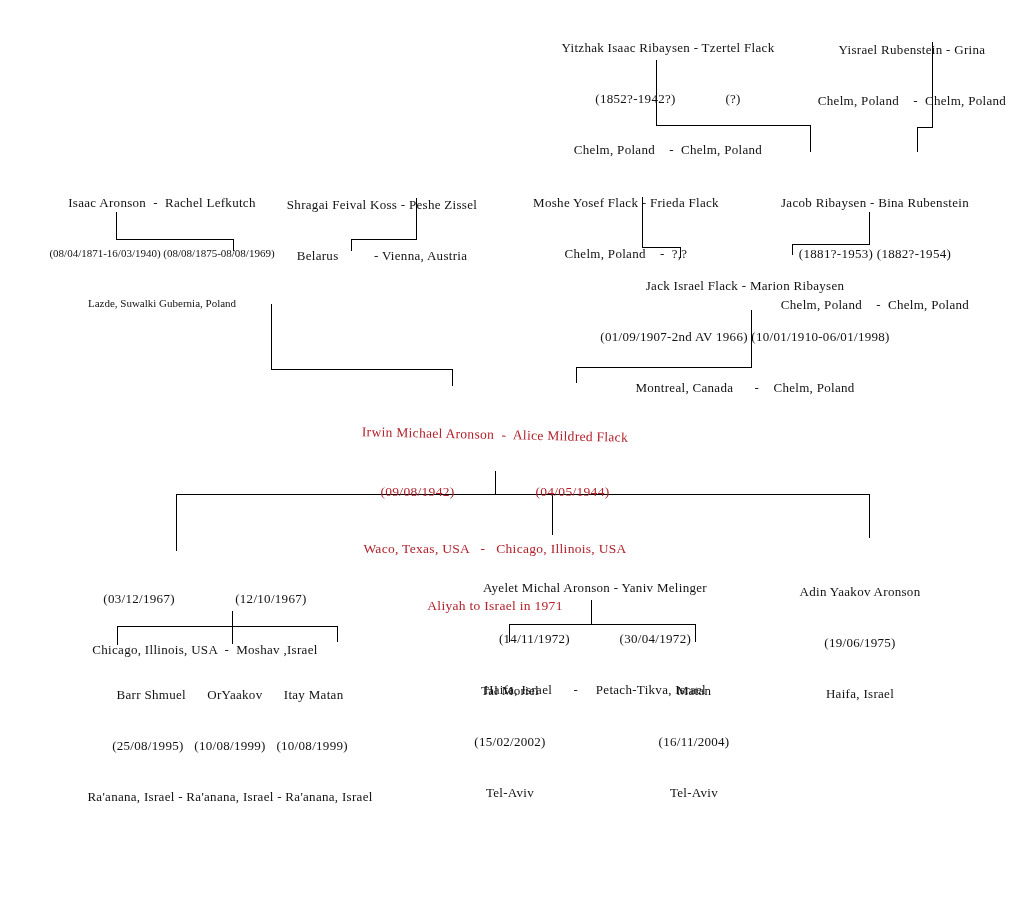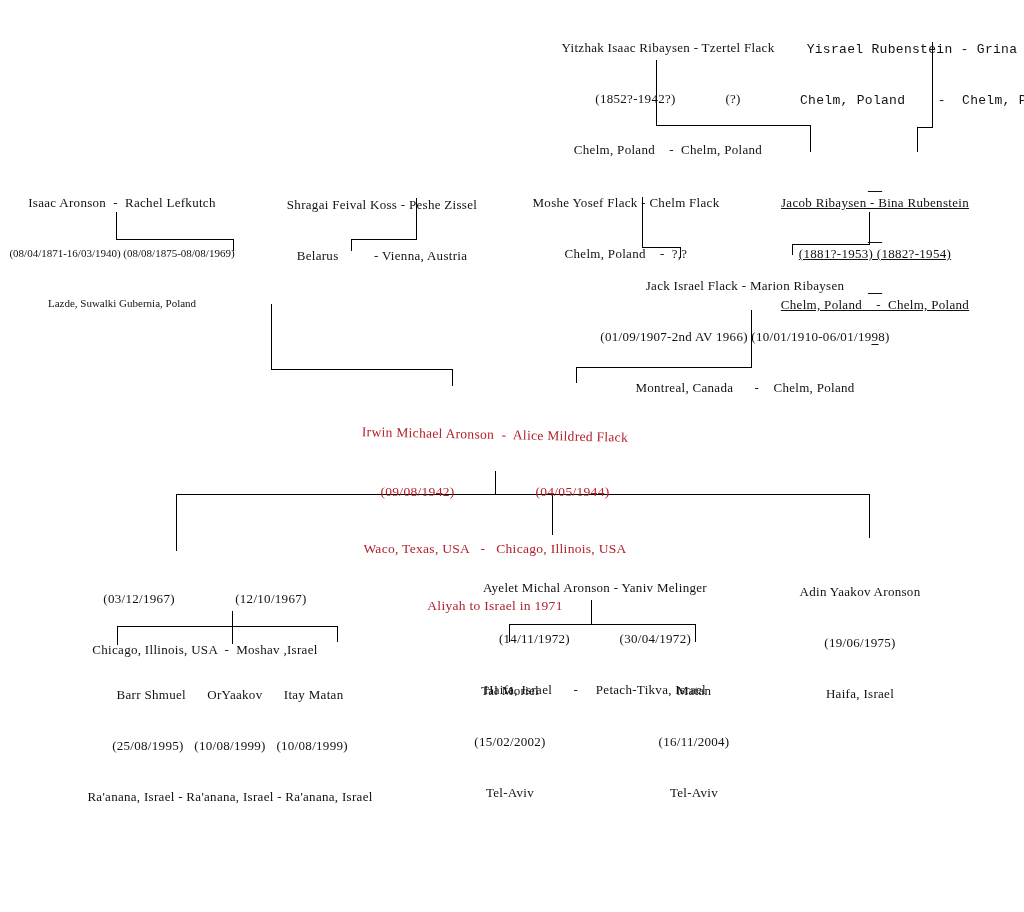--- a/index.html
+++ b/index.html
@@ -50,42 +50,42 @@
     <line x1="509" y1="624" x2="509" y2="642"></line>
     <line x1="695" y1="624" x2="695" y2="642"></line>
   </svg>
 
   <div class="node" style="left:520px; top:5px; width:296px;">
     <span class="line">Yitzhak Isaac Ribaysen - Tzertel Flack</span>
     <span class="line">(1852?-1942?)              (?)</span>
     <span class="line">Chelm, Poland    -  Chelm, Poland</span>
   </div>
 
-  <div class="node" style="left:800px; top:7px; width:224px;font-family:Liberation Mono, monospace;">
+  <div class="node" style="left:800px; top:7px; width:224px;">
     <span class="line">Yisrael Rubenstein - Grina</span>
     <span class="line">Chelm, Poland    -  Chelm, Poland</span>
   </div>
 
-  <div class="node" style="left:0px; top:160px; width:244px;">
+  <div class="node" style="left:0px; top:160px; width:244px;padding-left:40px;">
     <span class="line">Isaac Aronson  -  Rachel Lefkutch</span>
     <span class="line small">(08/04/1871-16/03/1940) (08/08/1875-08/08/1969)</span>
     <span class="line small">Lazde, Suwalki Gubernia, Poland</span>
   </div>
 
   <div class="node" style="left:262px; top:162px; width:240px;text-align:center;">
     <span class="line">Shragai Feival Koss - Peshe Zissel</span>
     <span class="line">Belarus          - Vienna, Austria</span>
   </div>
 
   <div class="node" style="left:512px; top:160px; width:228px;">
-    <span class="line">Moshe Yosef Flack - Chelm Flack</span>
+    <span class="line">Moshe Yosef Flack - Frieda Flack</span>
     <span class="line">Chelm, Poland    -  ?,?</span>
   </div>
 
-  <div class="node" style="left:755px; top:160px; width:240px;text-decoration:underline;">
+  <div class="node" style="left:755px; top:160px; width:240px;">
     <span class="line">Jacob Ribaysen - Bina Rubenstein</span>
     <span class="line">(1881?-1953) (1882?-1954)</span>
     <span class="line">Chelm, Poland    -  Chelm, Poland</span>
   </div>
 
 
   <div class="node" style="left:570px; top:243px; width:350px;">
     <span class="line">Jack Israel Flack - Marion Ribaysen</span>
     <span class="line">(01/09/1907-2nd AV 1966) (10/01/1910-06/01/1998)</span>
     <span class="line">Montreal, Canada      -    Chelm, Poland</span>

